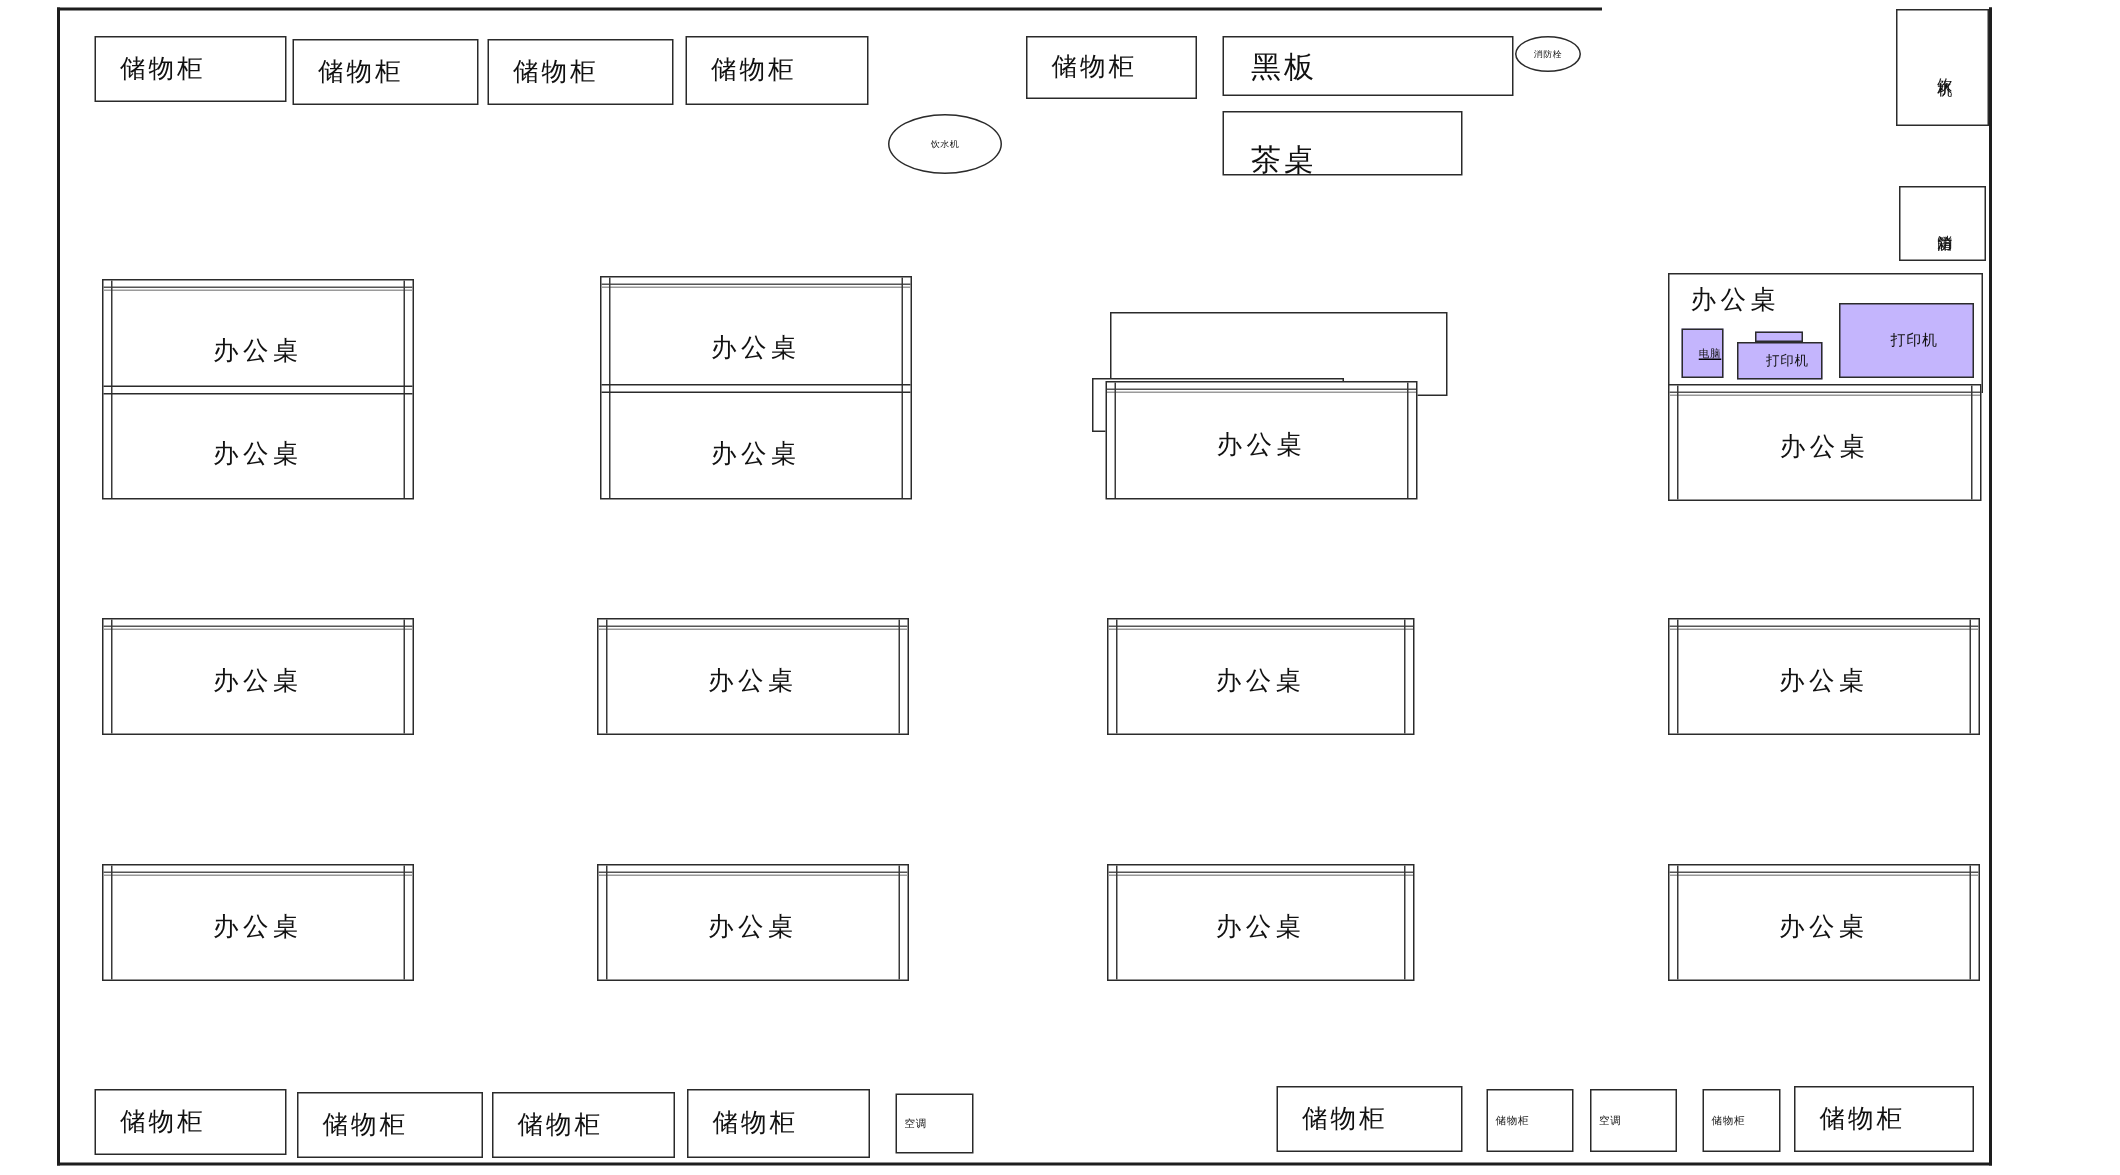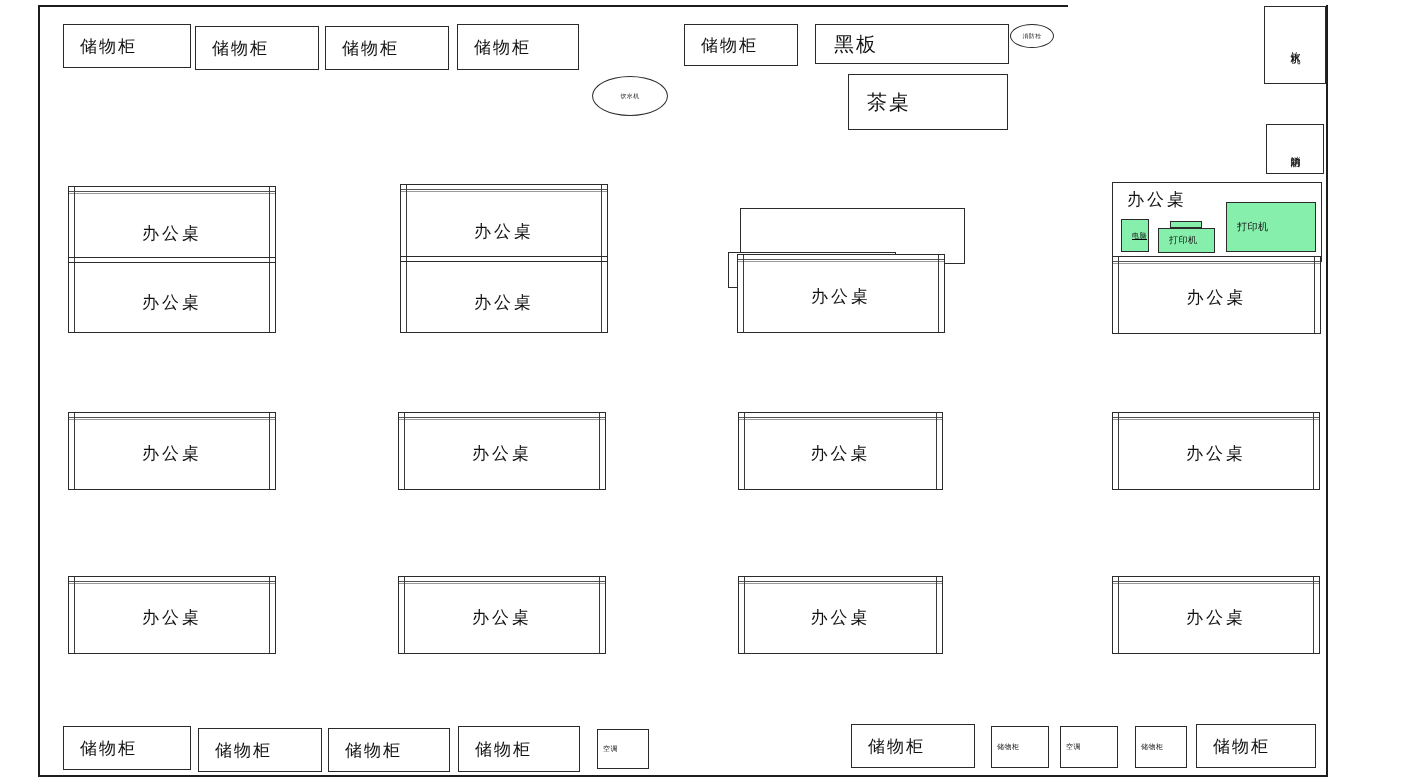--- a/index.html
+++ b/index.html
@@ -133,24 +133,24 @@
     font-size: 16px;
     letter-spacing: 3px;
     color: #111;
   }
 
   
   .equip {
     position: absolute;
     box-sizing: border-box;
     border: 1.1px solid #2b2b2b;
-    background: #86efac;
+    background: #c4b5fd;
     display: flex;
     align-items: center;
-    justify-content: flex-start;
+    justify-content: center;
     padding-left: 10px;
   }
   .equip .lbl {
     font-size: 9px;
     letter-spacing: 0.5px;
     color: #111;
   }
   .equip-lg .lbl { font-size: 10px; }
   .equip-xs .lbl { font-size: 7px; }
 
@@ -232,21 +232,21 @@
       </div>
       <div class="item cabinet" style="left: 684px; top: 24px; width: 114px; height: 42px;">
         <span class="lbl">储物柜</span>
       </div>
     </div>
 
   <div class="item board" id="blackboard-box" style="left: 815px; top: 24px; width: 194px; height: 40px;">
     <span class="lbl">黑板</span>
   </div>
 
-  <div class="item teatable" id="tea-table-box" style="left: 848px; top: 74px; width: 160px; height: 56px;">
+  <div class="item teatable" id="tea-table-box" style="left: 815px; top: 74px; width: 160px; height: 43px; align-items: flex-end;">
     <span class="lbl">茶桌</span>
   </div>
 
   <div id="ellipses-layer">
       <div class="ellipse" style="left: 592px; top: 76px; width: 76px; height: 40px;">
         <span class="lbl">饮水机</span>
       </div>
       <div class="ellipse" style="left: 1010px; top: 24px; width: 44px; height: 24px;">
         <span class="lbl">消防栓</span>
       </div>

